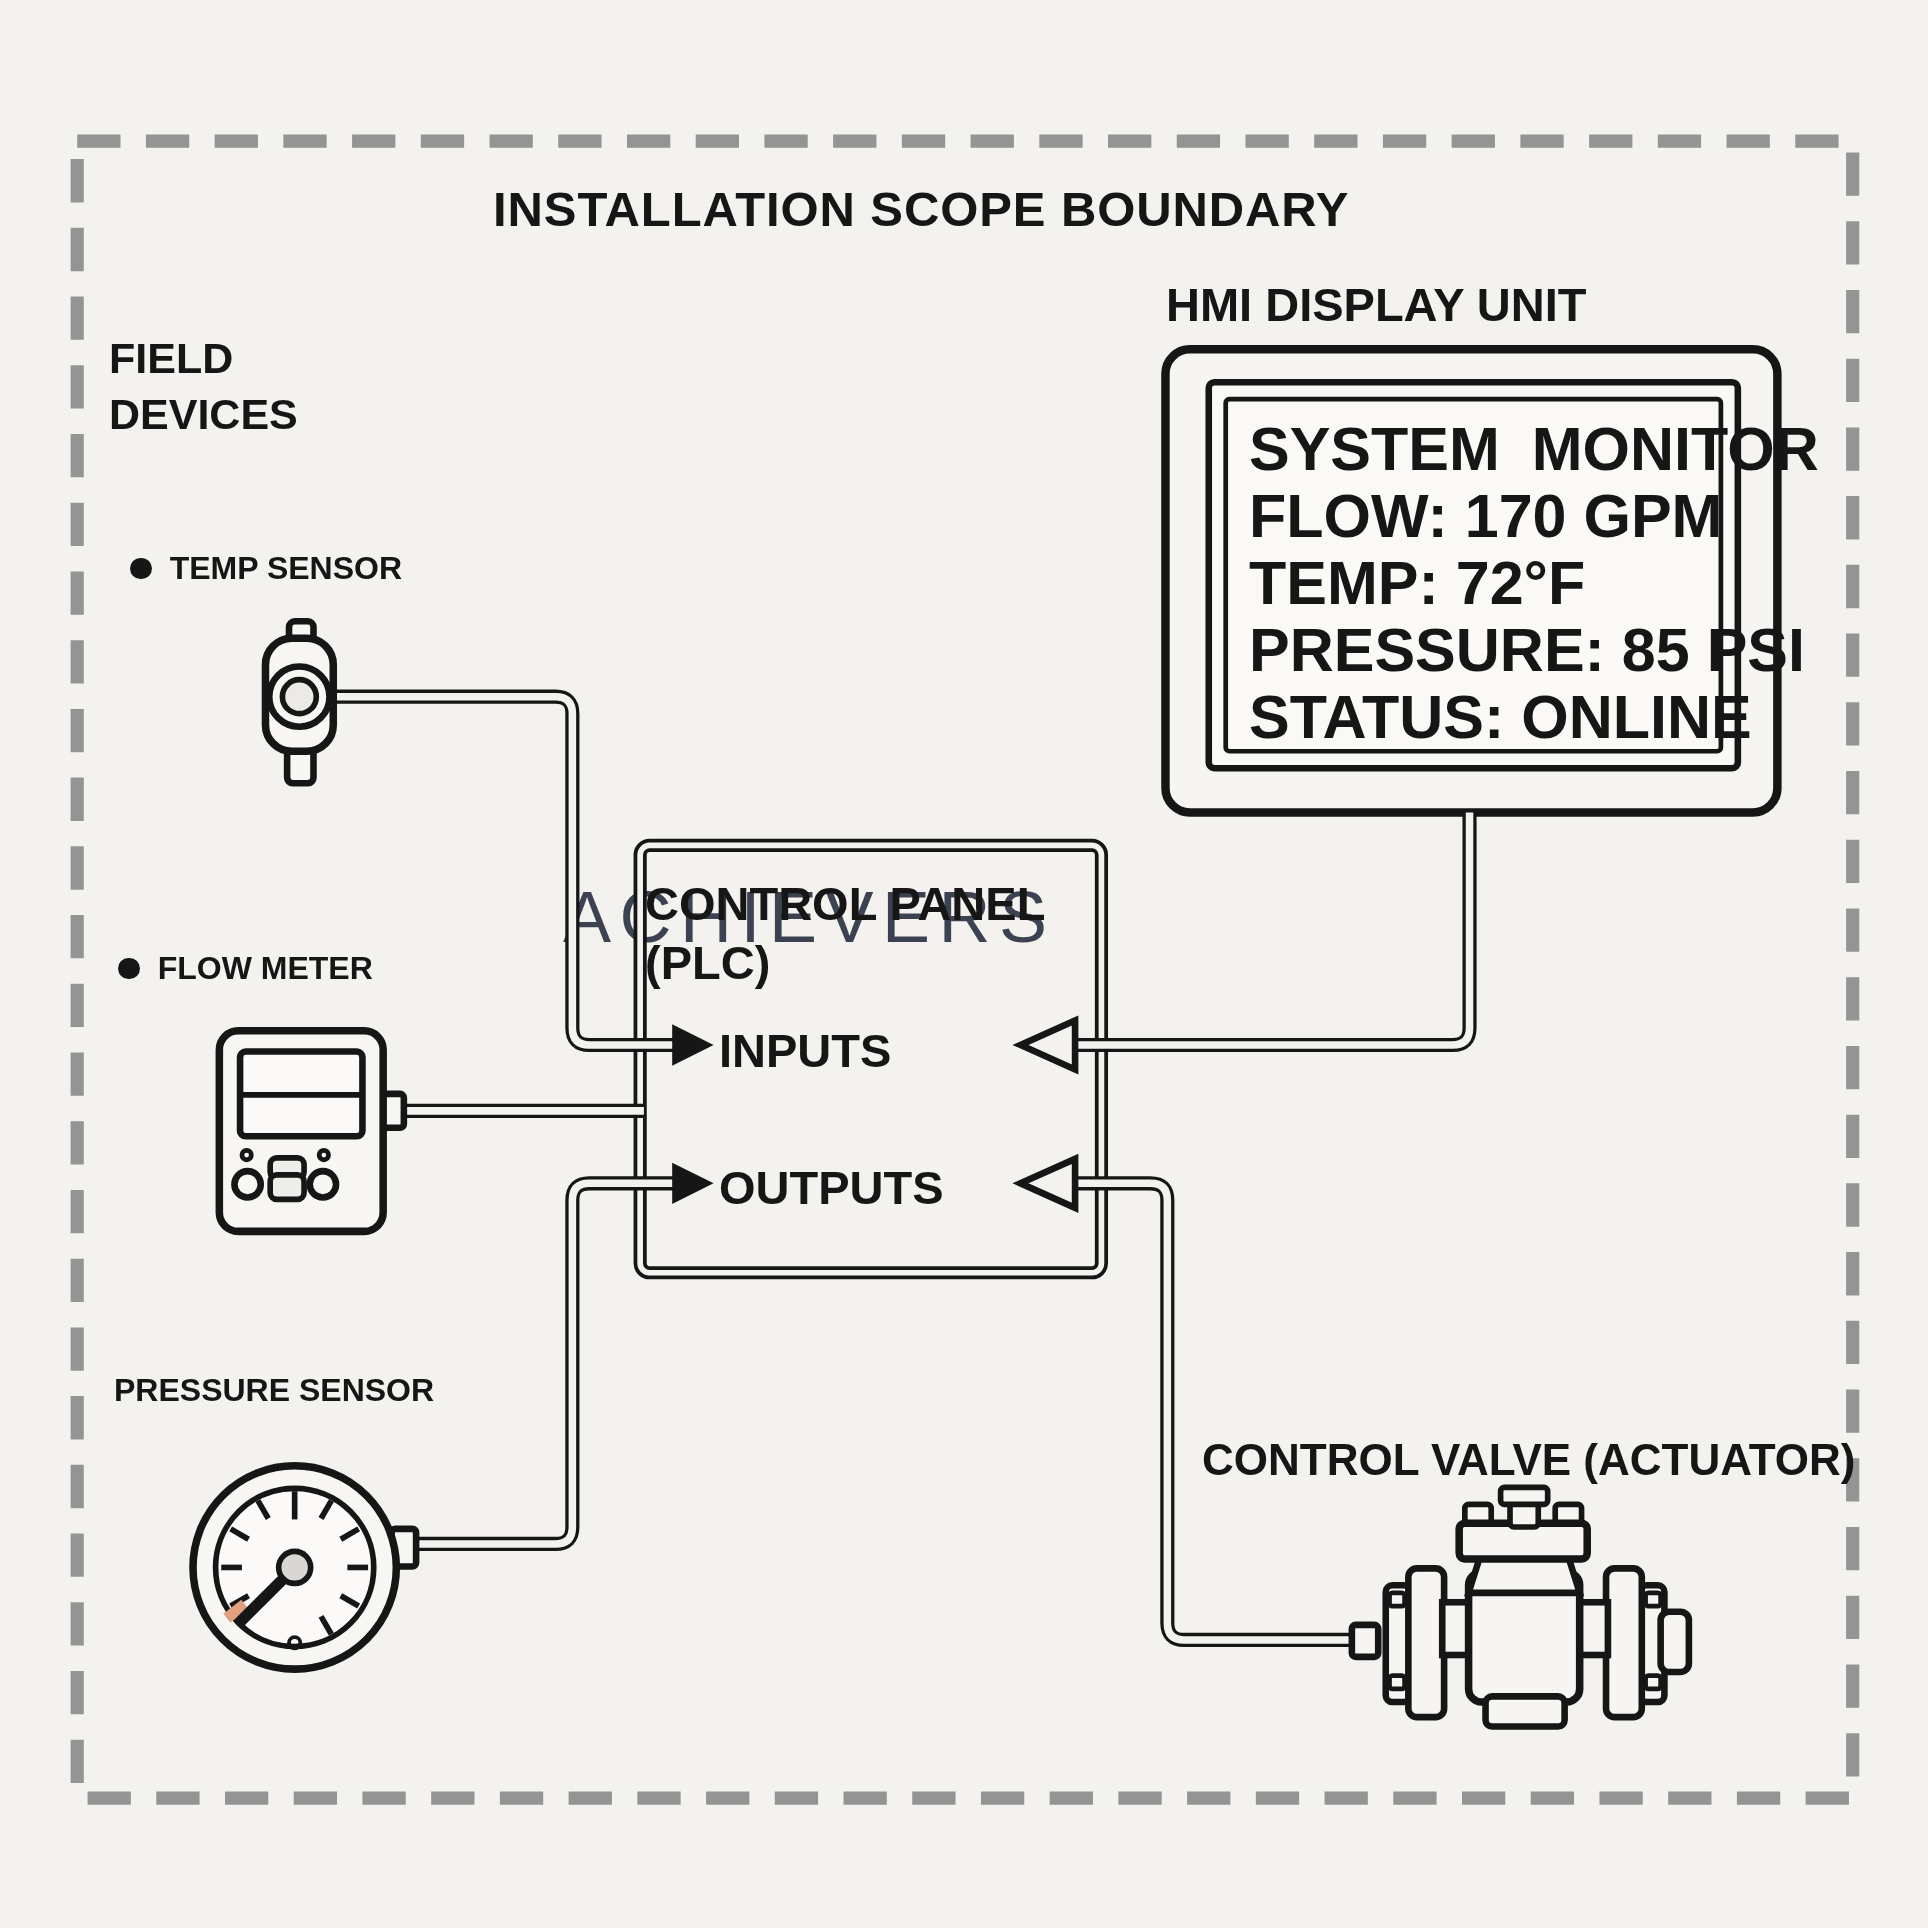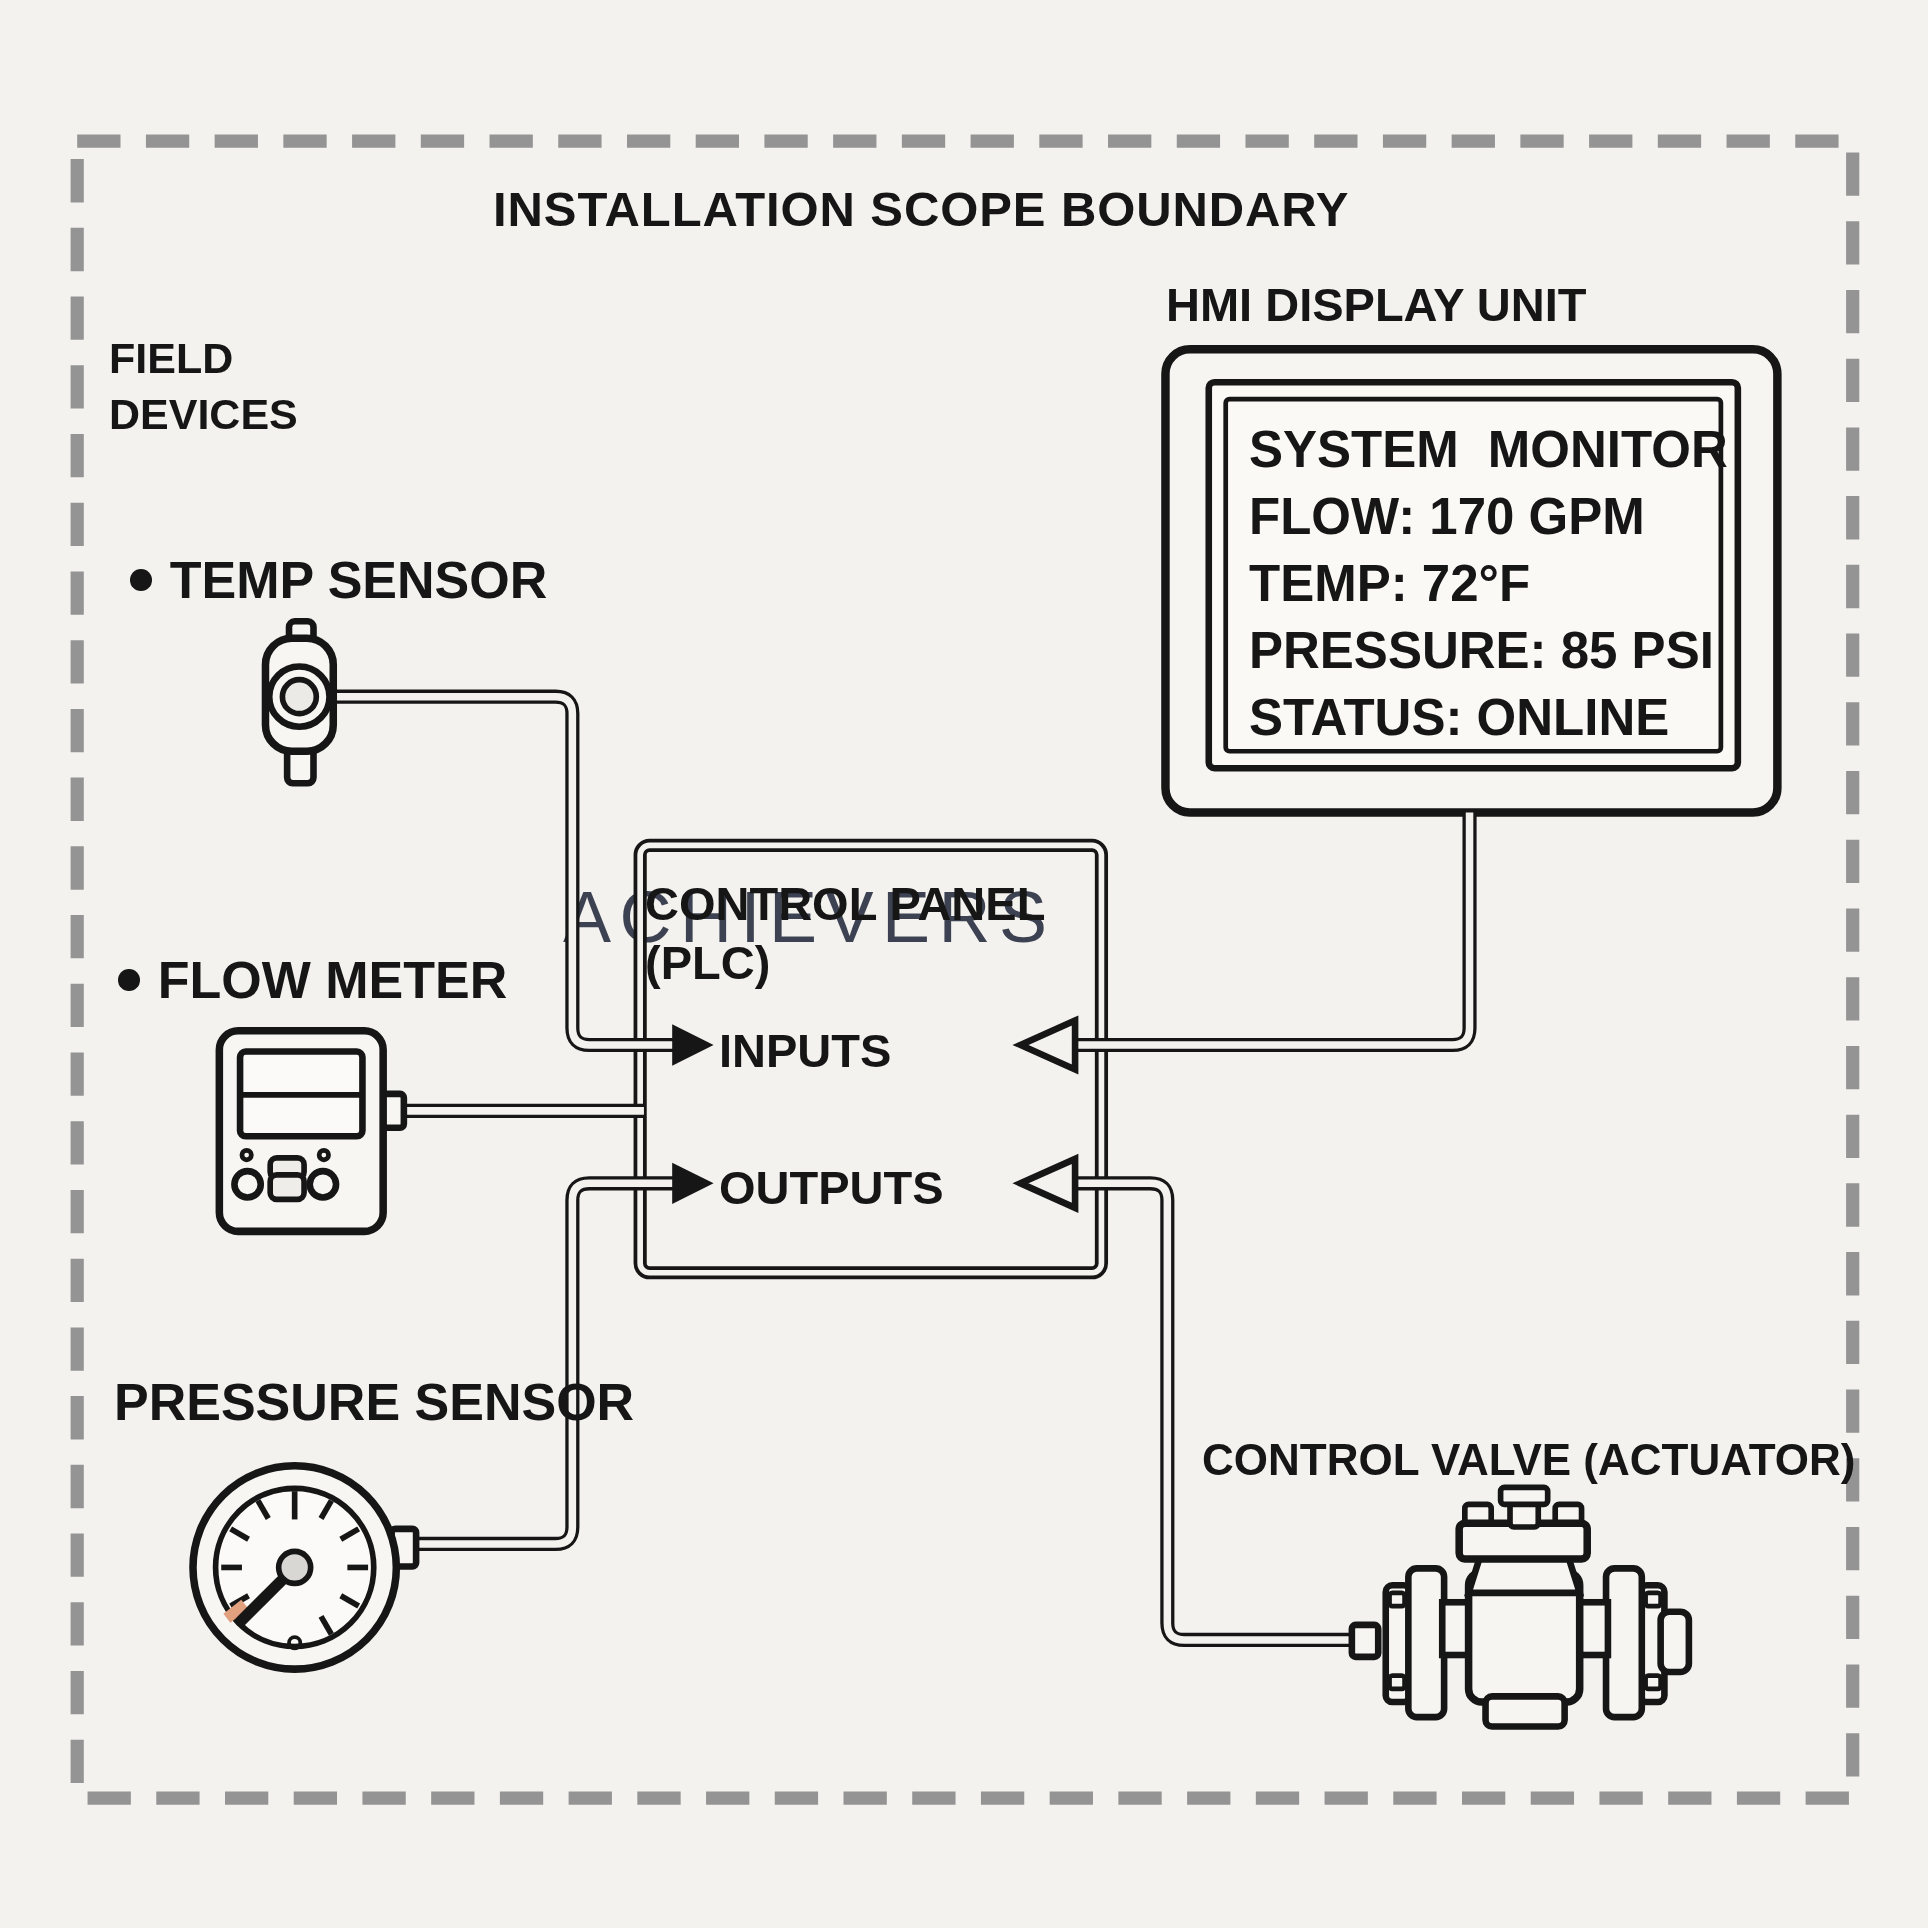--- a/index.html
+++ b/index.html
@@ -3,31 +3,31 @@
 <meta charset="utf-8">
 <style>
   html,body{margin:0;padding:0;}
   body{font-family:"Liberation Sans",sans-serif;background:#e9e8e5;}
   .canvas{position:relative;width:1928px;height:1928px;background:#f3f2ef;overflow:hidden;}
   .svg-layer{position:absolute;left:0;top:0;z-index:2;pointer-events:none;}
   .txt{position:absolute;z-index:3;color:#161616;font-weight:bold;white-space:nowrap;}
   .center{text-align:left;}
   .title{left:493px;top:181px;width:942px;font-size:49px;letter-spacing:0.9px;}
   .field-heading{left:109px;top:330px;width:377px;font-size:43px;line-height:56px;white-space:normal;}
-  .item{display:flex;align-items:center;font-size:52px;}
+  .item{display:flex;align-items:center;font-size:32px;}
   .item .dot{width:21.7px;height:21.7px;border-radius:50%;background:#161616;margin-right:18px;flex:0 0 auto;}
   .item-temp{left:130px;top:550px;}
   .item-flow{left:118px;top:950px;}
   .item-pressure{left:114px;top:1372px;justify-content:center;}
   .panel-title{left:645px;top:874px;width:452px;font-size:47px;line-height:59px;white-space:normal;}
   .port{font-size:47px;}
   .port-inputs{left:719px;top:1023px;}
   .port-outputs{left:719px;top:1160px;}
   .hmi-label{left:1166px;top:277px;width:612px;font-size:47px;}
-  .screen-text{left:1249px;top:416px;font-size:51px;line-height:67px;}
+  .screen-text{left:1249px;top:416px;font-size:61px;line-height:67px;}
   .screen-text .line{display:block;}
   .screen-text .line-0{word-spacing:15px;}
   .valve-label{left:1202px;top:1435px;width:640px;font-size:44px;}
   .watermark{left:563px;top:876px;z-index:1;font-size:72px;font-weight:400;
              letter-spacing:8.5px;color:#0f172a;opacity:.8;}
 </style>
 </head>
 <body>
 
 <div class="canvas">

